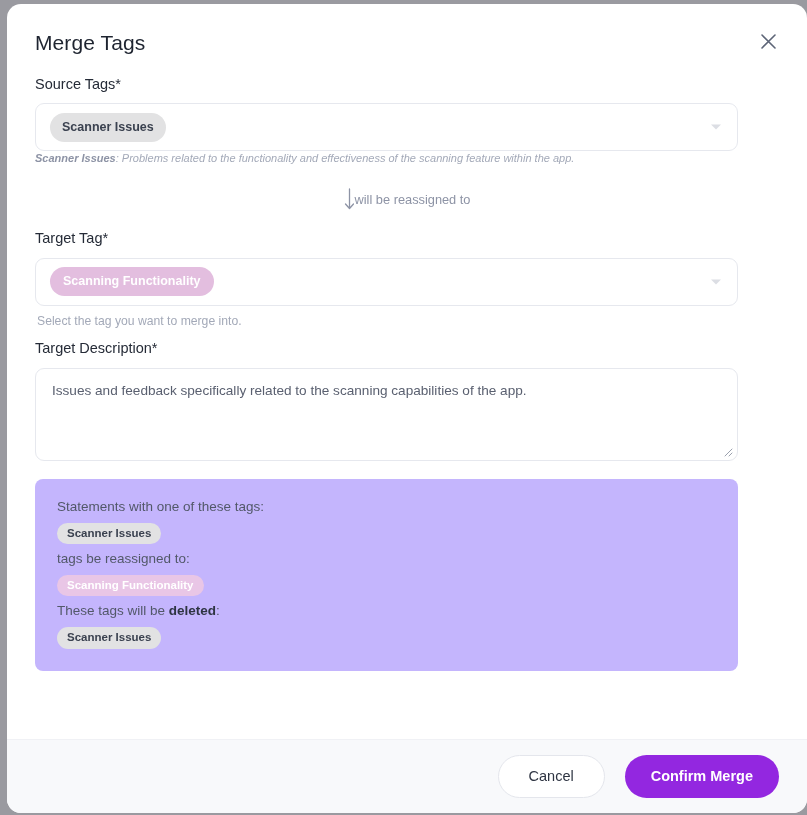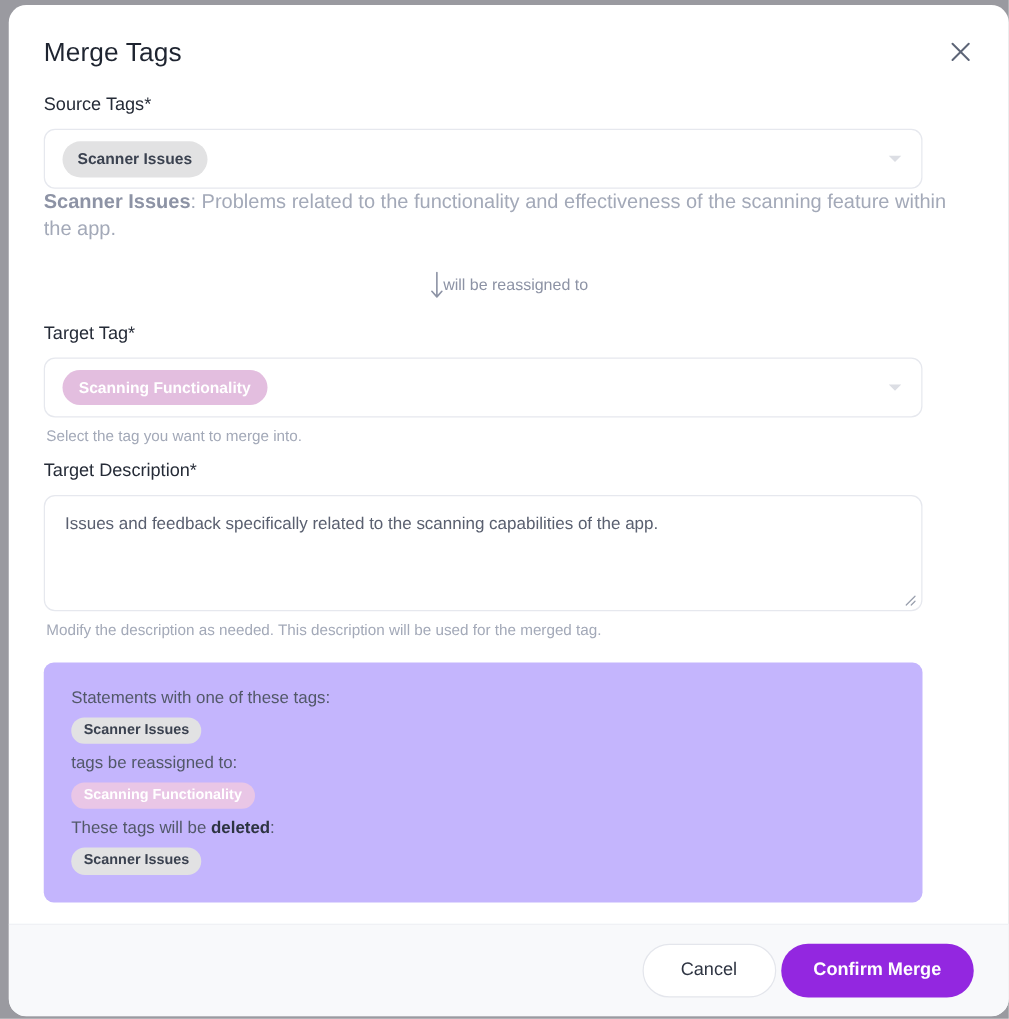--- a/index.html
+++ b/index.html
@@ -128,24 +128,25 @@
     line-height: 1.2;
   }
 
   .desc-heading {
     font-size: 14.5px;
     color: #252b37;
     margin: 14px 0 5px 0;
     line-height: 1.2;
   }
   .desc-line {
-    font-size: 16px;
+    font-size: 11px;
     color: #a3a9b8;
     line-height: 1.35;
     margin: 0;
+    font-style: italic;
   }
   .desc-line b { color: #8d93a5; font-weight: 700; }
 
   .reassign-row {
     display: flex;
     align-items: center;
     justify-content: center;
     gap: 0;
     margin: 22px 0 20px 0;
     color: #8d93a5;
@@ -190,21 +191,21 @@
   .summary-chip-row { margin: 0 0 7px 0; }
 
   .modal-footer {
     flex: 0 0 auto;
     height: 74px;
     background: #f8f9fb;
     border-top: 1px solid #f0f1f5;
     display: flex;
     align-items: center;
     justify-content: flex-end;
-    gap: 4px;
+    gap: 20px;
     padding-right: 28px;
   }
   .btn {
     border-radius: 22px;
     font-size: 14.5px;
     cursor: pointer;
     line-height: 1;
     font-family: inherit;
   }
   .btn-cancel {
@@ -270,21 +271,20 @@
     <div>
       <div class="field-label" style="margin-top:12px;">Target Description*</div>
       <div class="textarea-box">
         <span>Issues and feedback specifically related to the scanning capabilities of the app.</span>
         <span class="resize-grip">
           <svg width="12" height="12" viewBox="0 0 12 12" aria-hidden="true">
             <path d="M11 4 L4 11 M11 8 L8 11" stroke="#9aa0ae" stroke-width="1" fill="none" stroke-linecap="round"></path>
           </svg>
         </span>
       </div>
-      <div class="hint">Modify the description as needed. This description will be used for the merged tag.</div>
     </div>
 
     <div class="summary-box">
       <p class="summary-text">Statements with one of these tags:</p>
       <div class="summary-chip-row">
         <span class="chip chip-sm-grey">Scanner Issues</span>
       </div>
       <p class="summary-text">tags be reassigned to:</p>
       <div class="summary-chip-row">
         <span class="chip chip-sm-purple">Scanning Functionality</span>

